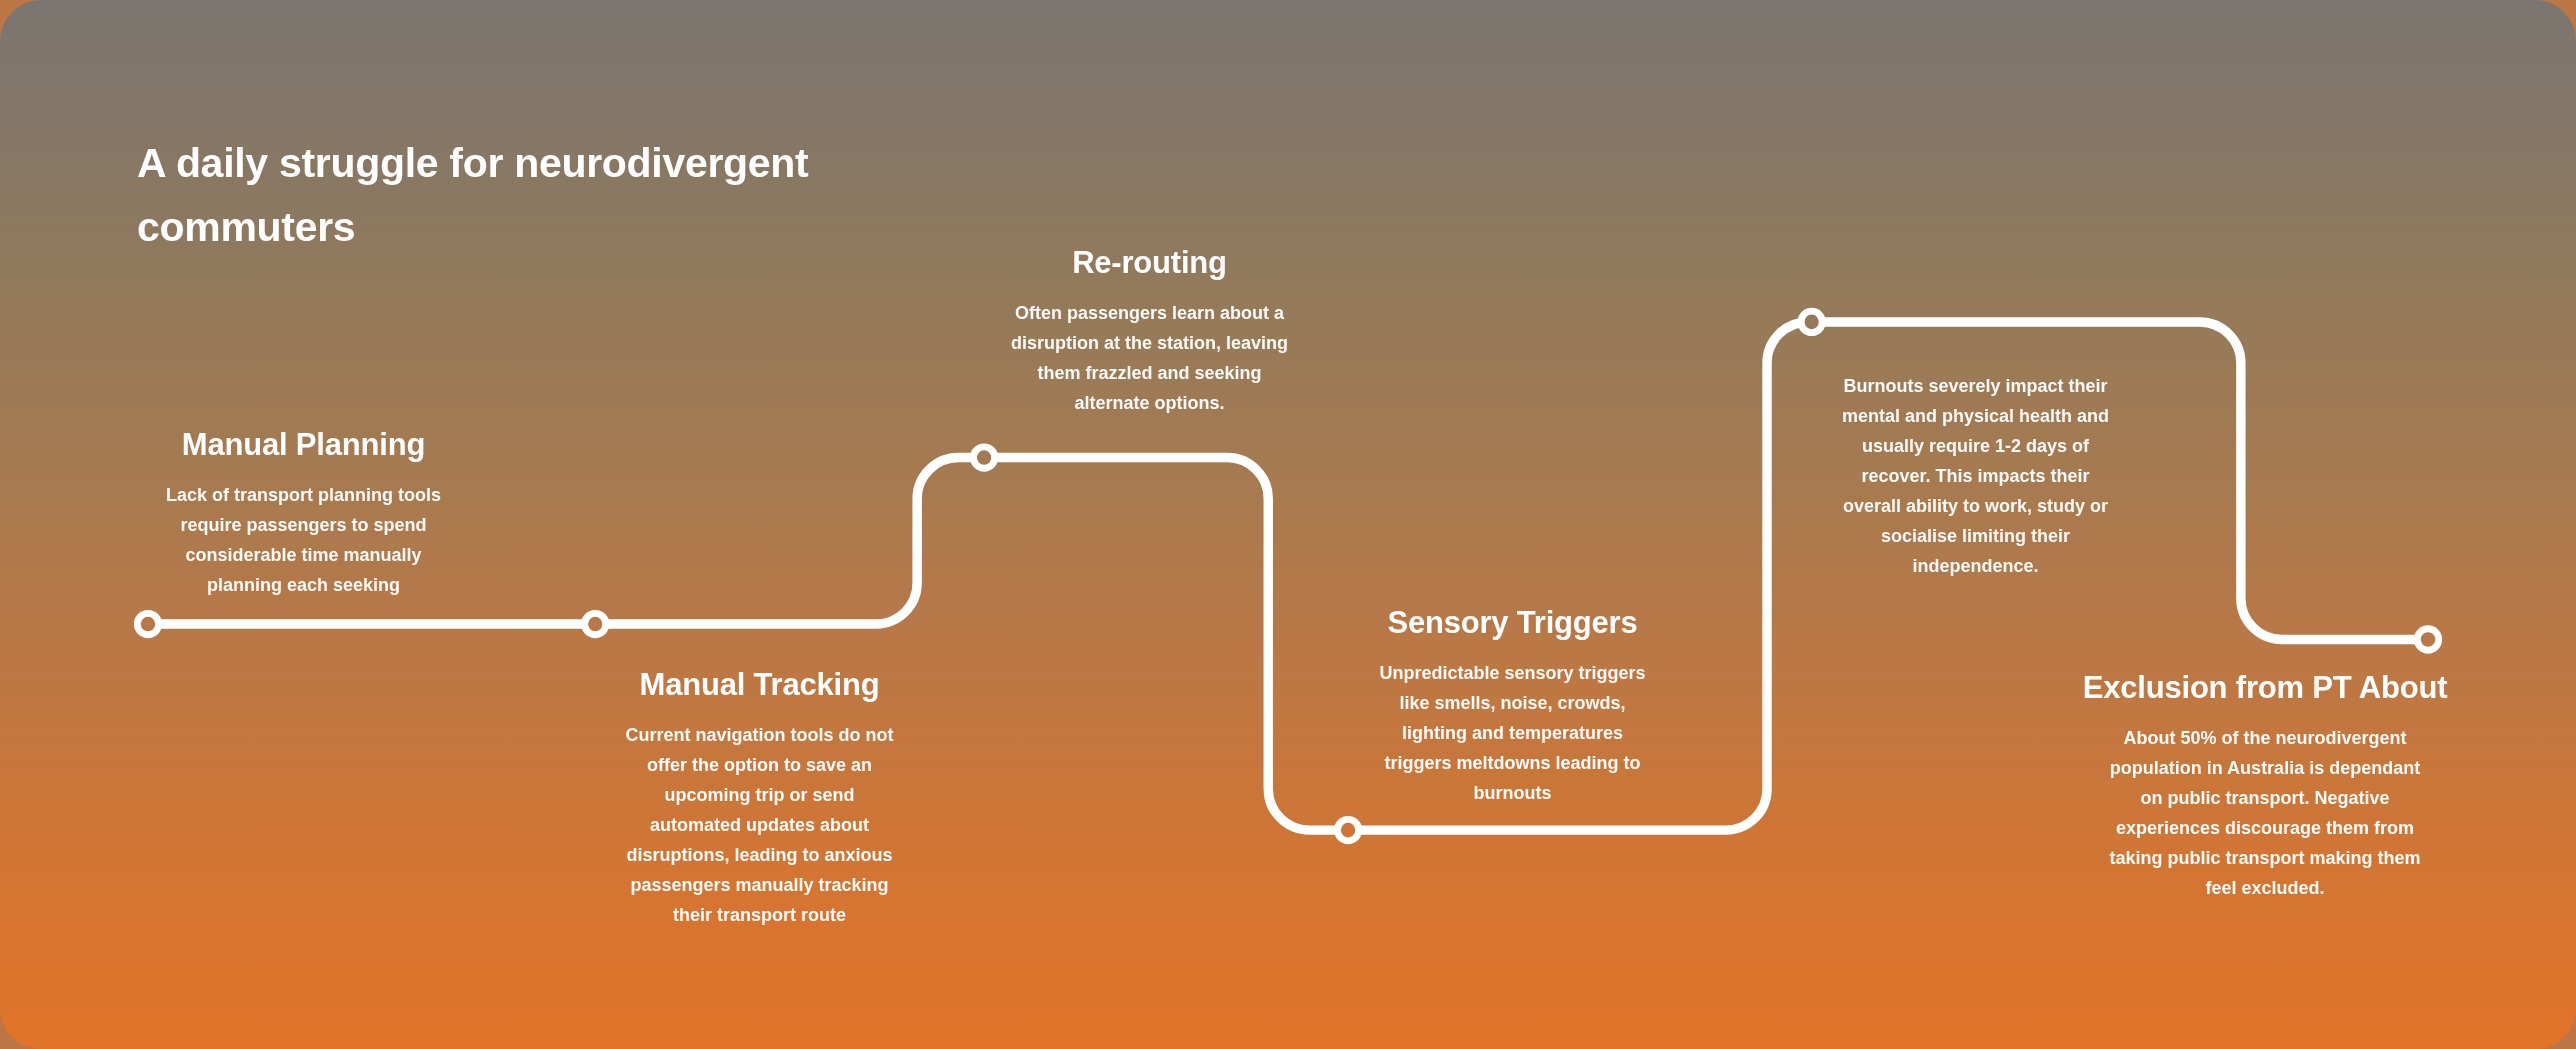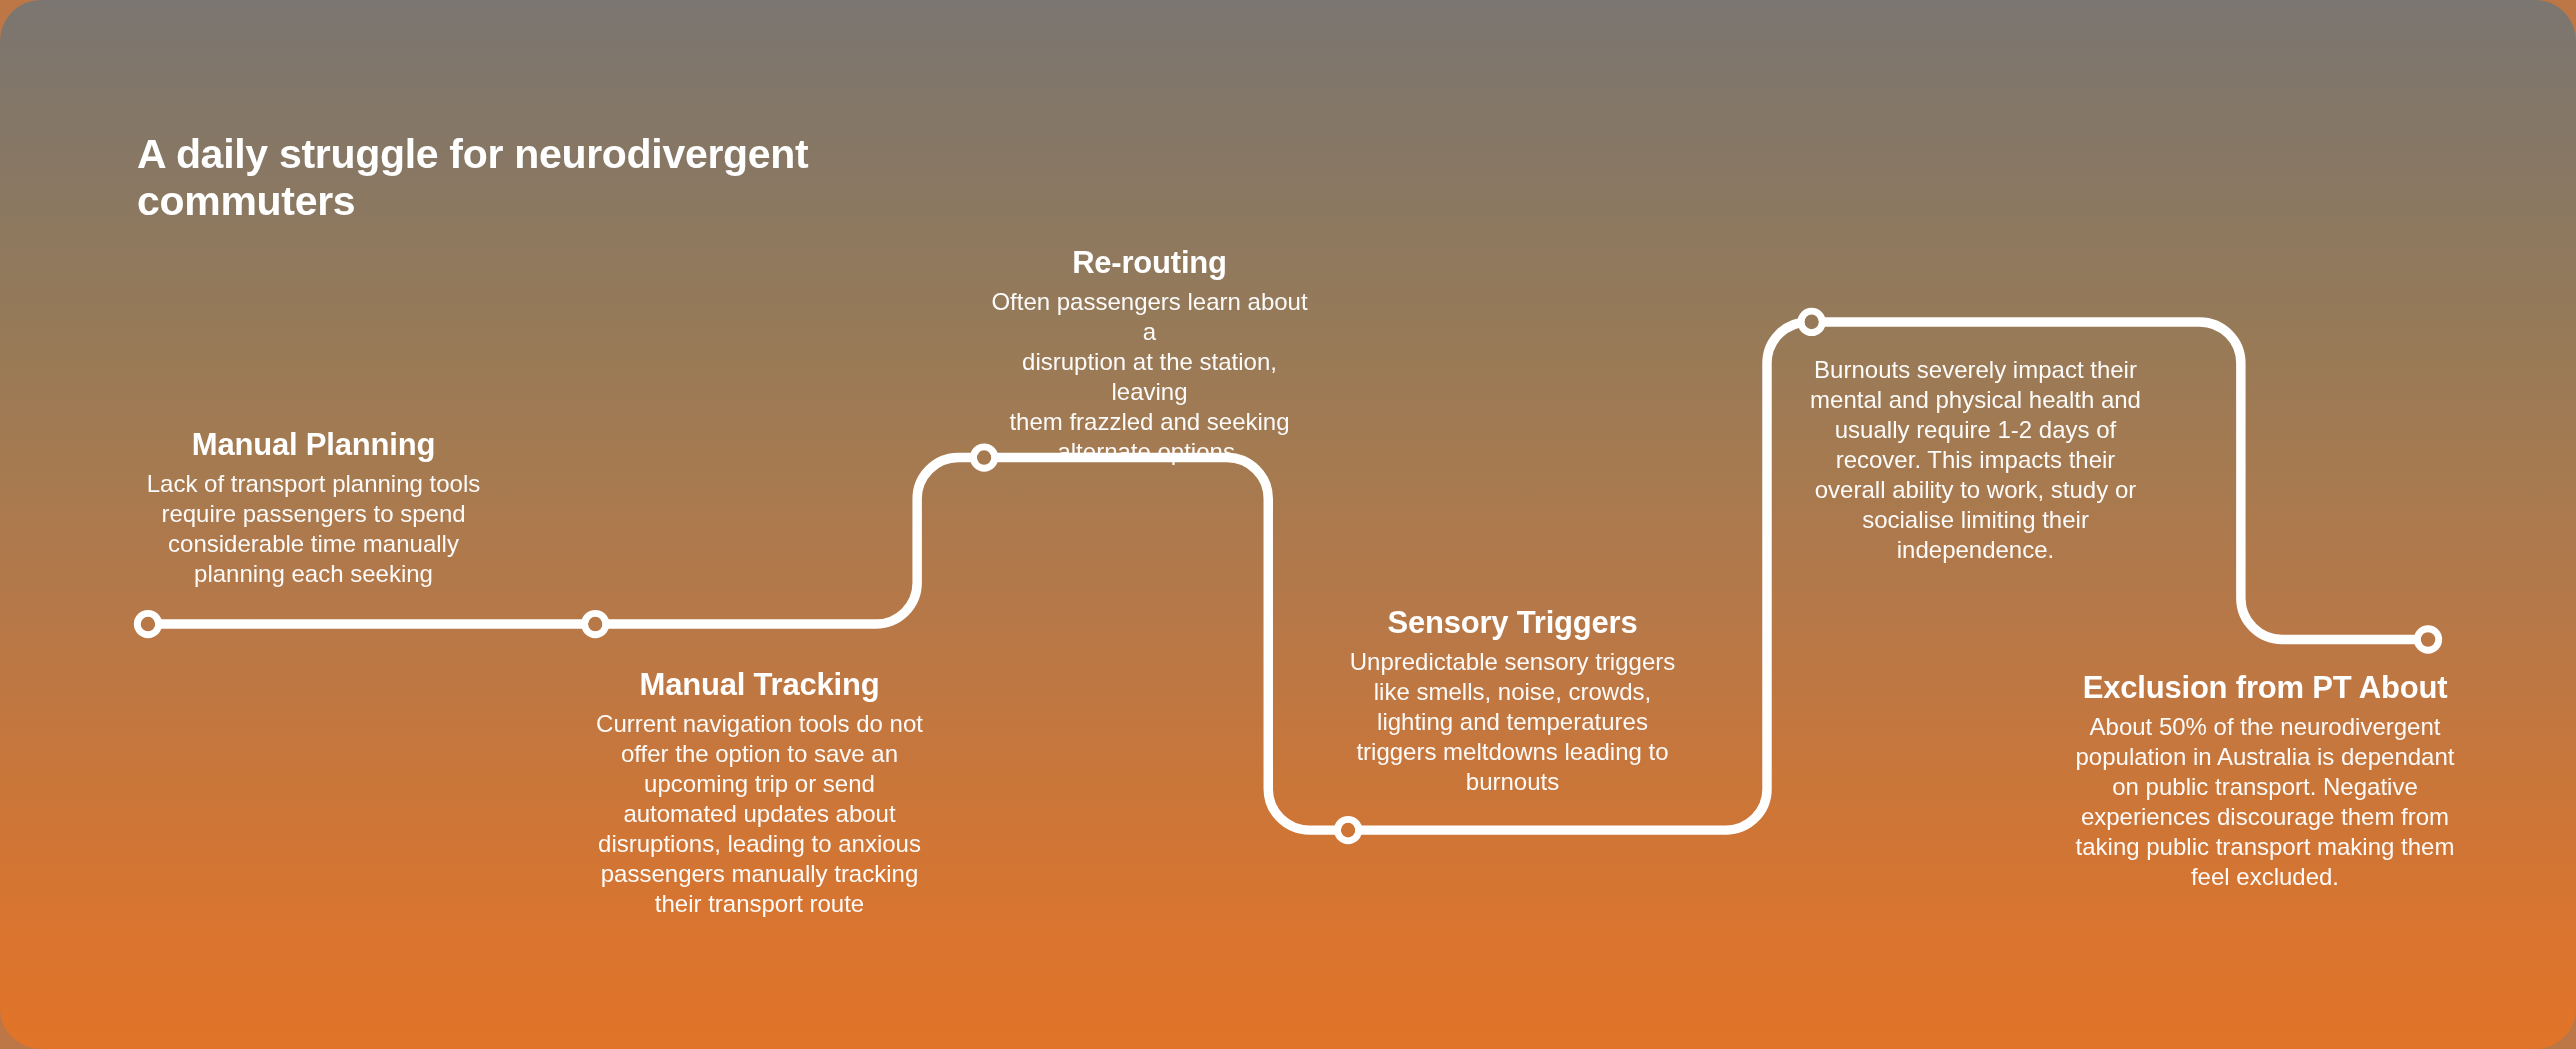--- a/index.html
+++ b/index.html
@@ -36,47 +36,47 @@
     height: 1049px;
     display: block;
   }
   .page-title {
     position: absolute;
     left: 137px;
     top: 131px;
     margin: 0;
     color: #ffffff;
     font-size: 41px;
-    line-height: 47px;
+    line-height: 64px;
     font-weight: bold;
     white-space: pre-line;
     letter-spacing: -0.3px;
   }
   .milestone {
     position: absolute;
     color: #ffffff;
     text-align: center;
   }
   .milestone h2 {
     margin: 0 0 5.2px 0;
     font-size: 31px;
     line-height: 39px;
     font-weight: bold;
     white-space: pre-line;
     letter-spacing: -0.2px;
   }
   .milestone p {
-    margin: 0;
-    font-size: 24px;
+    margin: 16px;
+    font-size: 18px;
     line-height: 30px;
-    font-weight: normal;
+    font-weight: bold;
     white-space: pre-line;
     color: rgba(255,255,255,0.97);
   }
-  .m1 { left: 146px;  top: 425px; width: 335px; }
+  .m1 { left: 136px;  top: 425px; width: 335px; }
   .m2 { left: 592px;  top: 665px; width: 335px; }
   .m3 { left: 982px; top: 243px; width: 335px; }
   .m4 { left: 1345px; top: 603px; width: 335px; }
   .m5 { left: 1808px; top: 355px; width: 335px; }
   .m6 { left: 2046px; top: 668px; width: 438px; }
 </style>
 </head>
 <body>
 
 <div class="canvas">

